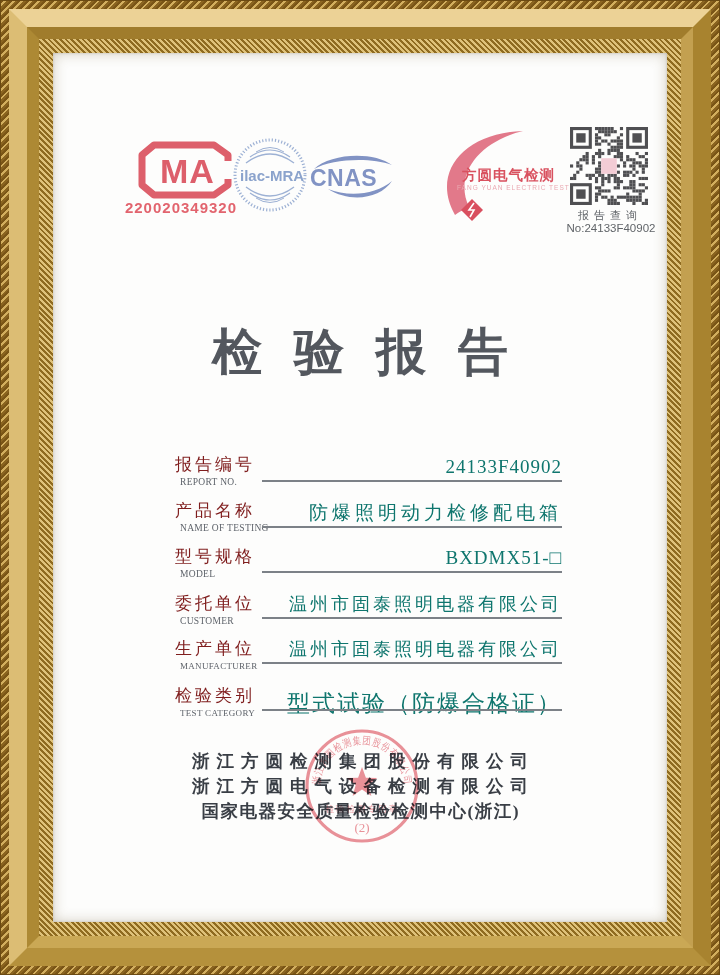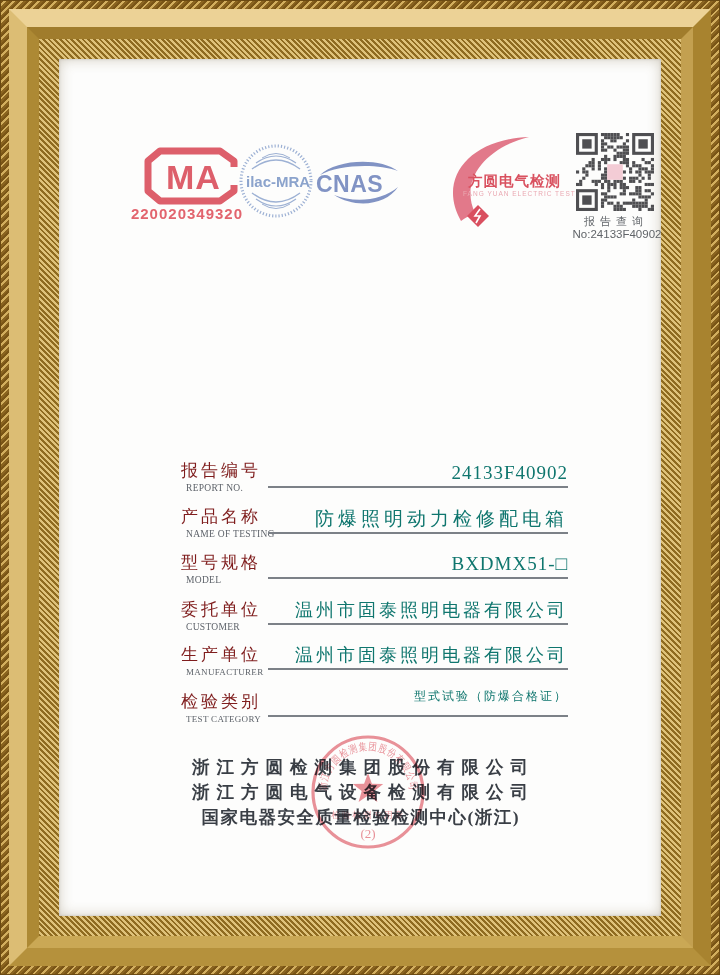--- a/index.html
+++ b/index.html
@@ -6,21 +6,21 @@
   .scene{position:relative;width:720px;height:975px;overflow:hidden;
          font-family:"Liberation Serif","DejaVu Serif",serif;}
   
   .frame-o{position:absolute;inset:0;box-sizing:border-box;padding:8px;
     border:1px solid #6b4a12;
     background:#9c7a2e repeating-linear-gradient(135deg,#7a5516 0 2px,#d2ae5e 2px 4px,#8a6420 4px 6px);}
   .frame-slope{width:100%;height:100%;box-sizing:border-box;border:18px solid;
     border-color:#ecd296 #a8832f #b5913c #dcbd74;}
   .frame-mid{width:100%;height:100%;box-sizing:border-box;border:12px solid;
     border-color:#a07c2c #c3a050 #caa855 #ad8934;}
-  .frame-bead{width:100%;height:100%;box-sizing:border-box;padding:20px;
+  .frame-bead{width:100%;height:100%;box-sizing:border-box;padding:14px;
     background:#a5802f repeating-linear-gradient(45deg,#8f6b20 0 2px,#dfc27a 2px 4px);}
   .paper{position:relative;width:100%;height:100%;box-sizing:border-box;background:#fdfdfc;
     box-shadow:inset 0 0 14px rgba(110,90,50,.30), inset 0 0 3px rgba(0,0,0,.18);}
   .abs{position:absolute;}
   
   .cma-num{position:absolute;left:70px;top:146px;width:116px;text-align:center;
     color:#e2646e;font-weight:bold;font-size:15px;letter-spacing:1px;
     font-family:"Liberation Sans",sans-serif;}
   .cnas-side{position:absolute;left:343px;top:95px;color:#8494c4;font-size:10.5px;
     line-height:12px;font-family:"Liberation Sans",sans-serif;font-weight:bold;}
@@ -293,20 +293,21 @@
                 <rect x="57" y="3" width="15" height="15" fill="#fdfdfc"></rect>
                 <rect x="60" y="6" width="9" height="9" fill="#4f4f52"></rect>
                 <rect x="0" y="54" width="21" height="21" fill="#4f4f52"></rect>
                 <rect x="3" y="57" width="15" height="15" fill="#fdfdfc"></rect>
                 <rect x="6" y="60" width="9" height="9" fill="#4f4f52"></rect>
                 <rect x="30" y="30" width="15" height="15" fill="#f3ccd5"></rect>
               </svg>
             <div class="qr-cap">报告查询</div>
             <div class="qr-num">No:24133F40902</div>
 
+            <div class="title-zh">检验报告</div>
 
             <div>
               <div class="f-label" style="top:400px">报告编号</div>
               <div class="f-label-en" style="top:424px">REPORT NO.</div>
               <div class="f-value" style="top:401px;letter-spacing:1px">24133F40902</div>
               <div class="f-line" style="top:427px"></div>
 
               <div class="f-label" style="top:446px">产品名称</div>
               <div class="f-label-en" style="top:470px">NAME OF TESTING</div>
               <div class="f-value" style="top:447px;letter-spacing:4px">防爆照明动力检修配电箱</div>
@@ -322,21 +323,21 @@
               <div class="f-value" style="top:538px;letter-spacing:3px;font-size:18px">温州市固泰照明电器有限公司</div>
               <div class="f-line" style="top:564px"></div>
 
               <div class="f-label" style="top:584px">生产单位</div>
               <div class="f-label-en" style="top:608px;font-size:9px">MANUFACTURER</div>
               <div class="f-value" style="top:583px;letter-spacing:3px;font-size:18px">温州市固泰照明电器有限公司</div>
               <div class="f-line" style="top:609px"></div>
 
               <div class="f-label" style="top:631px">检验类别</div>
               <div class="f-label-en" style="top:655px;font-size:9px">TEST CATEGORY</div>
-              <div class="f-value" style="top:624px;letter-spacing:2px;font-size:12px">型式试验（防爆合格证）</div>
+              <div class="f-value" style="top:638px;letter-spacing:2px;font-size:23px">型式试验（防爆合格证）</div>
               <div class="f-line" style="top:656px"></div>
             </div>
 
             <div class="foot-line ls-wide" style="top:696px">浙江方圆检测集团股份有限公司</div>
             <div class="foot-line ls-narrow" style="top:746px">国家电器安全质量检验检测中心(浙江)</div>
             <div class="foot-line ls-wide" style="top:721px">浙江方圆电气设备检测有限公司</div>
 
             <svg class="abs stamp" style="left:234px;top:658px" width="150" height="150" viewBox="0 0 150 150">
               <defs>
                 <path id="ring" d="M 33,75 A 42,42 0 0 1 117,75"></path>

